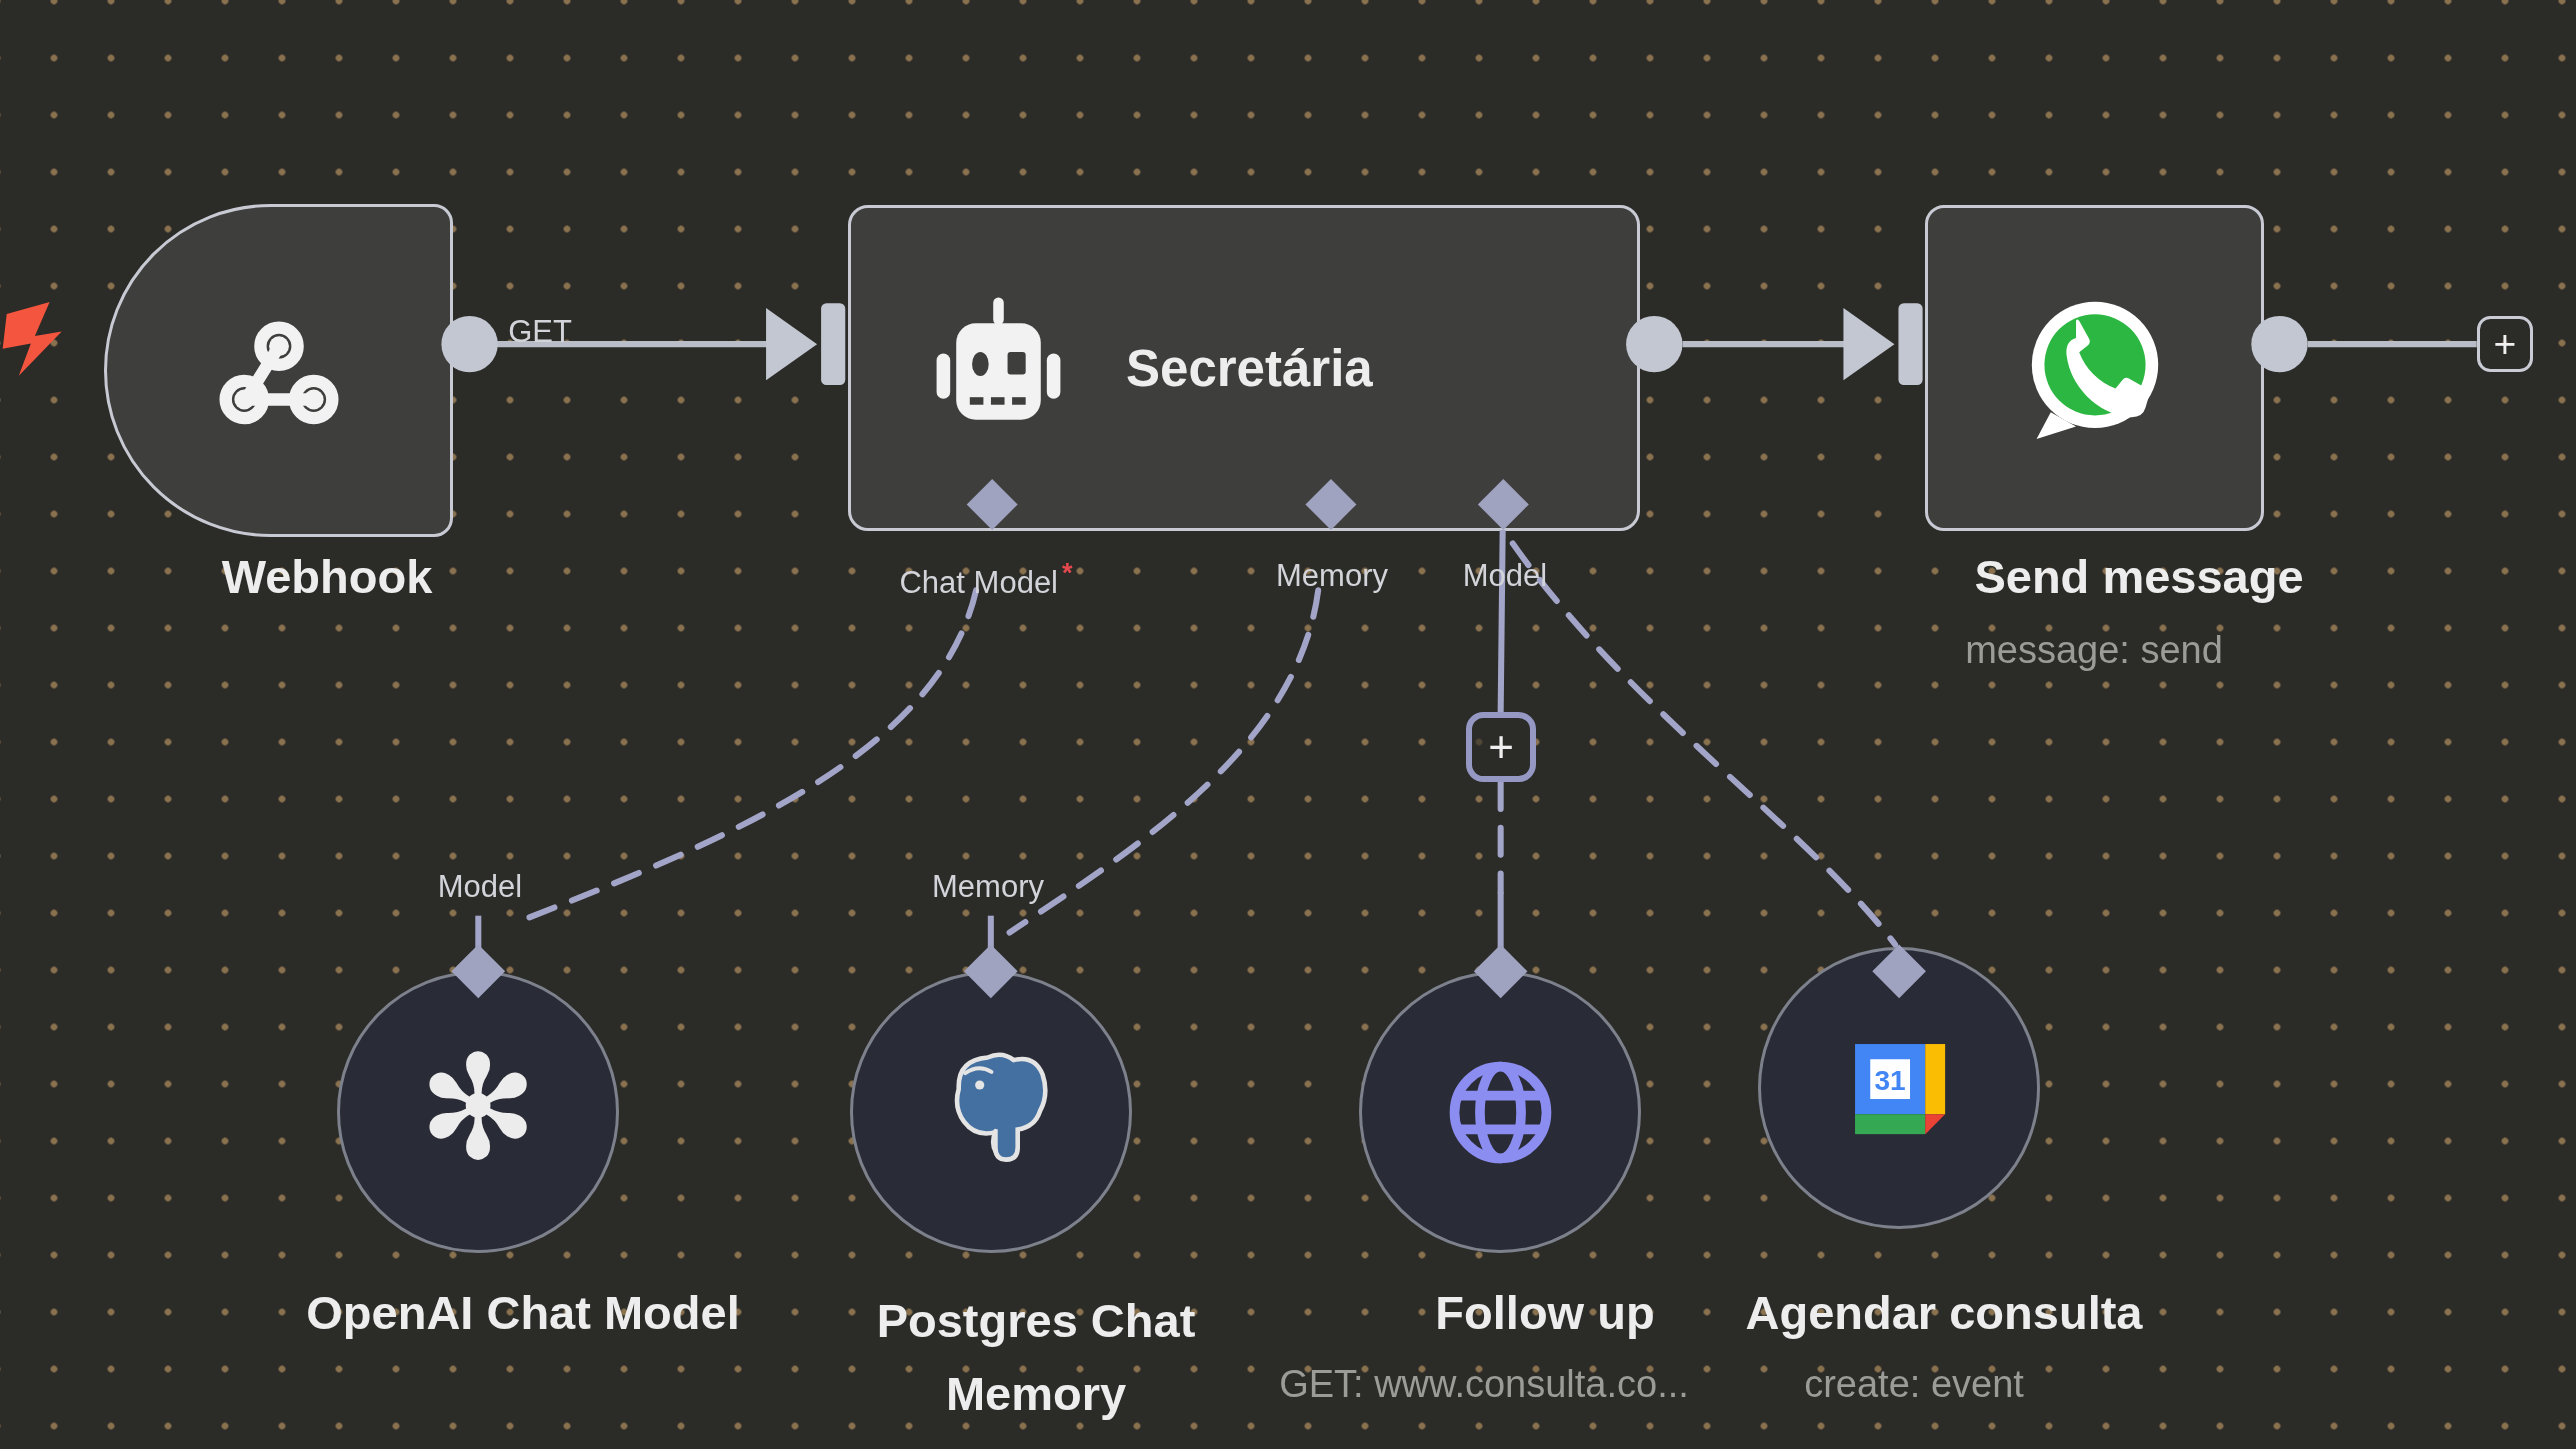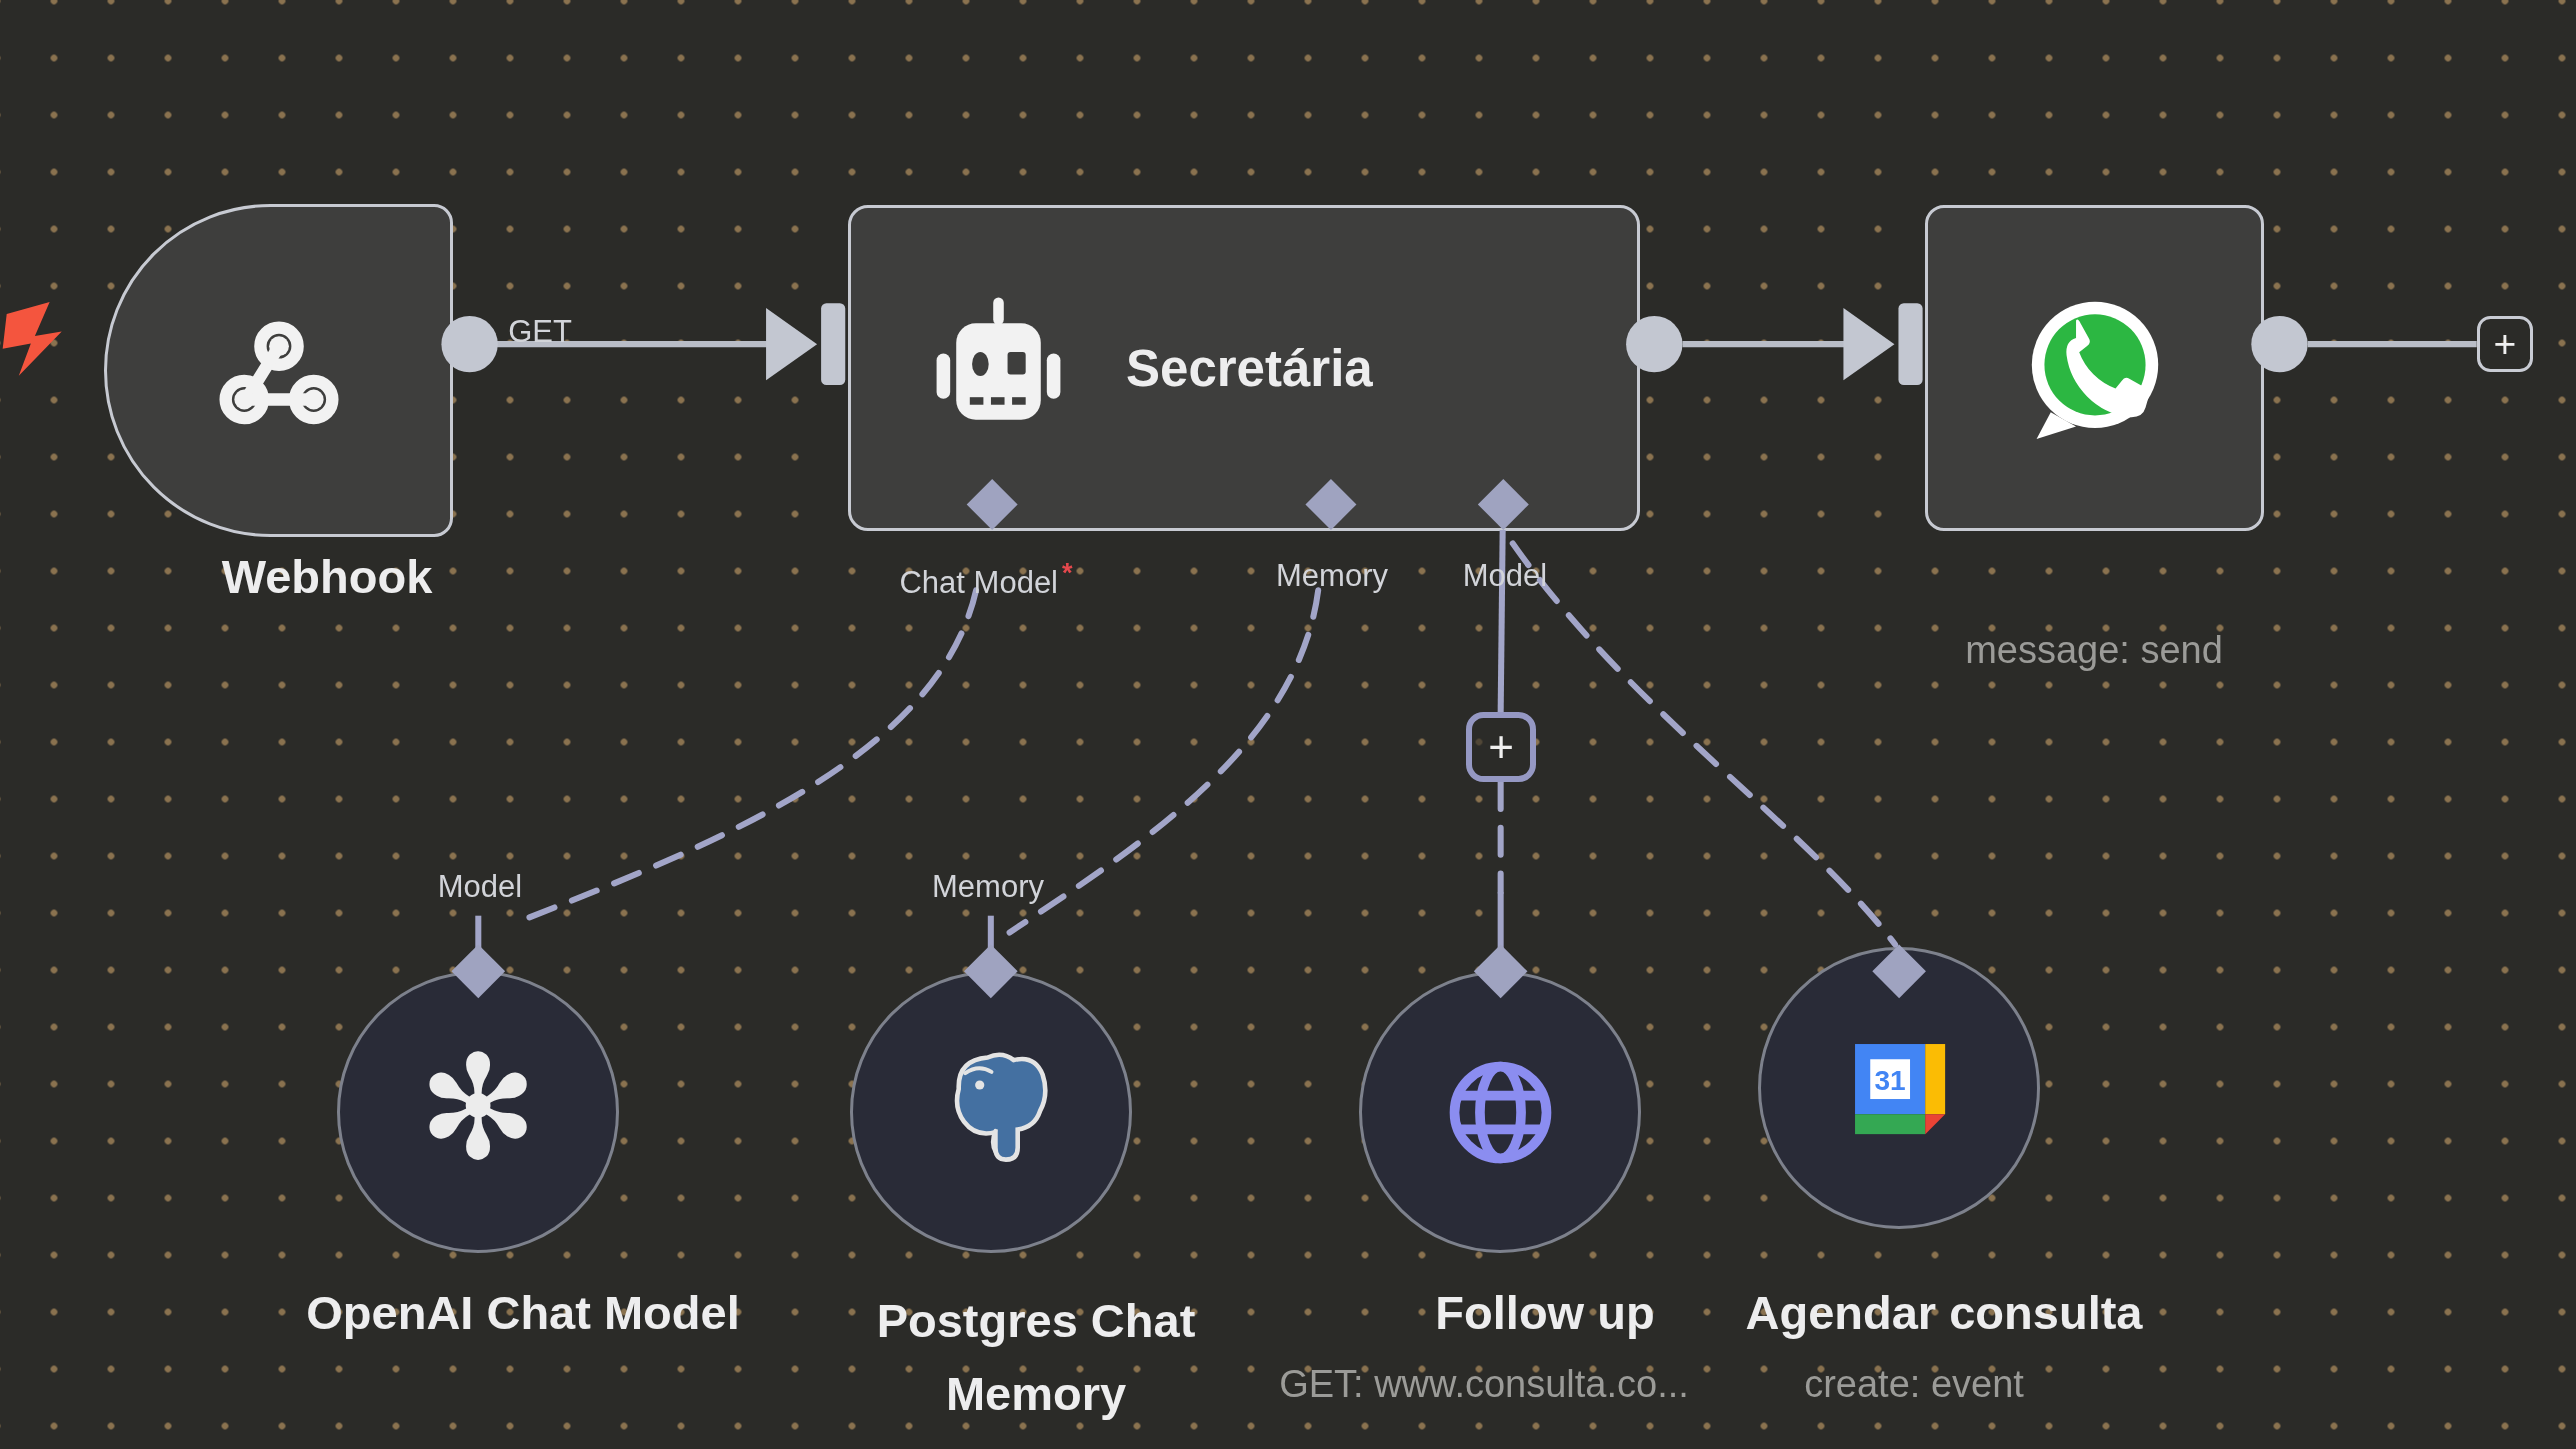--- a/index.html
+++ b/index.html
@@ -154,20 +154,21 @@
   <div class="plusbox plus-next">+</div>
 
   <div class="title" style="left:282px;top:549px;">Webhook</div>
 
   <div class="portlabel" style="left:540px;top:314px;">GET</div>
 
   <div class="portlabel" style="left:986px;top:558px;"><span>Chat Model</span><span class="req">*</span></div>
   <div class="portlabel" style="left:1332px;top:558px;">Memory</div>
   <div class="portlabel" style="left:1505px;top:558px;">Model</div>
 
+  <div class="title" style="left:2094px;top:549px;">Send message</div>
   <div class="sub" style="left:2094px;top:629px;">message: send</div>
 
   <div class="portlabel" style="left:480px;top:869px;">Model</div>
   <div class="portlabel" style="left:988px;top:869px;">Memory</div>
 
   <div class="title" style="left:478px;top:1285px;">OpenAI Chat Model</div>
   <div class="title title-wrap" style="left:991px;top:1285px;">Postgres Chat Memory</div>
   <div class="title" style="left:1500px;top:1285px;">Follow up</div>
   <div class="title" style="left:1899px;top:1285px;">Agendar consulta</div>
 

